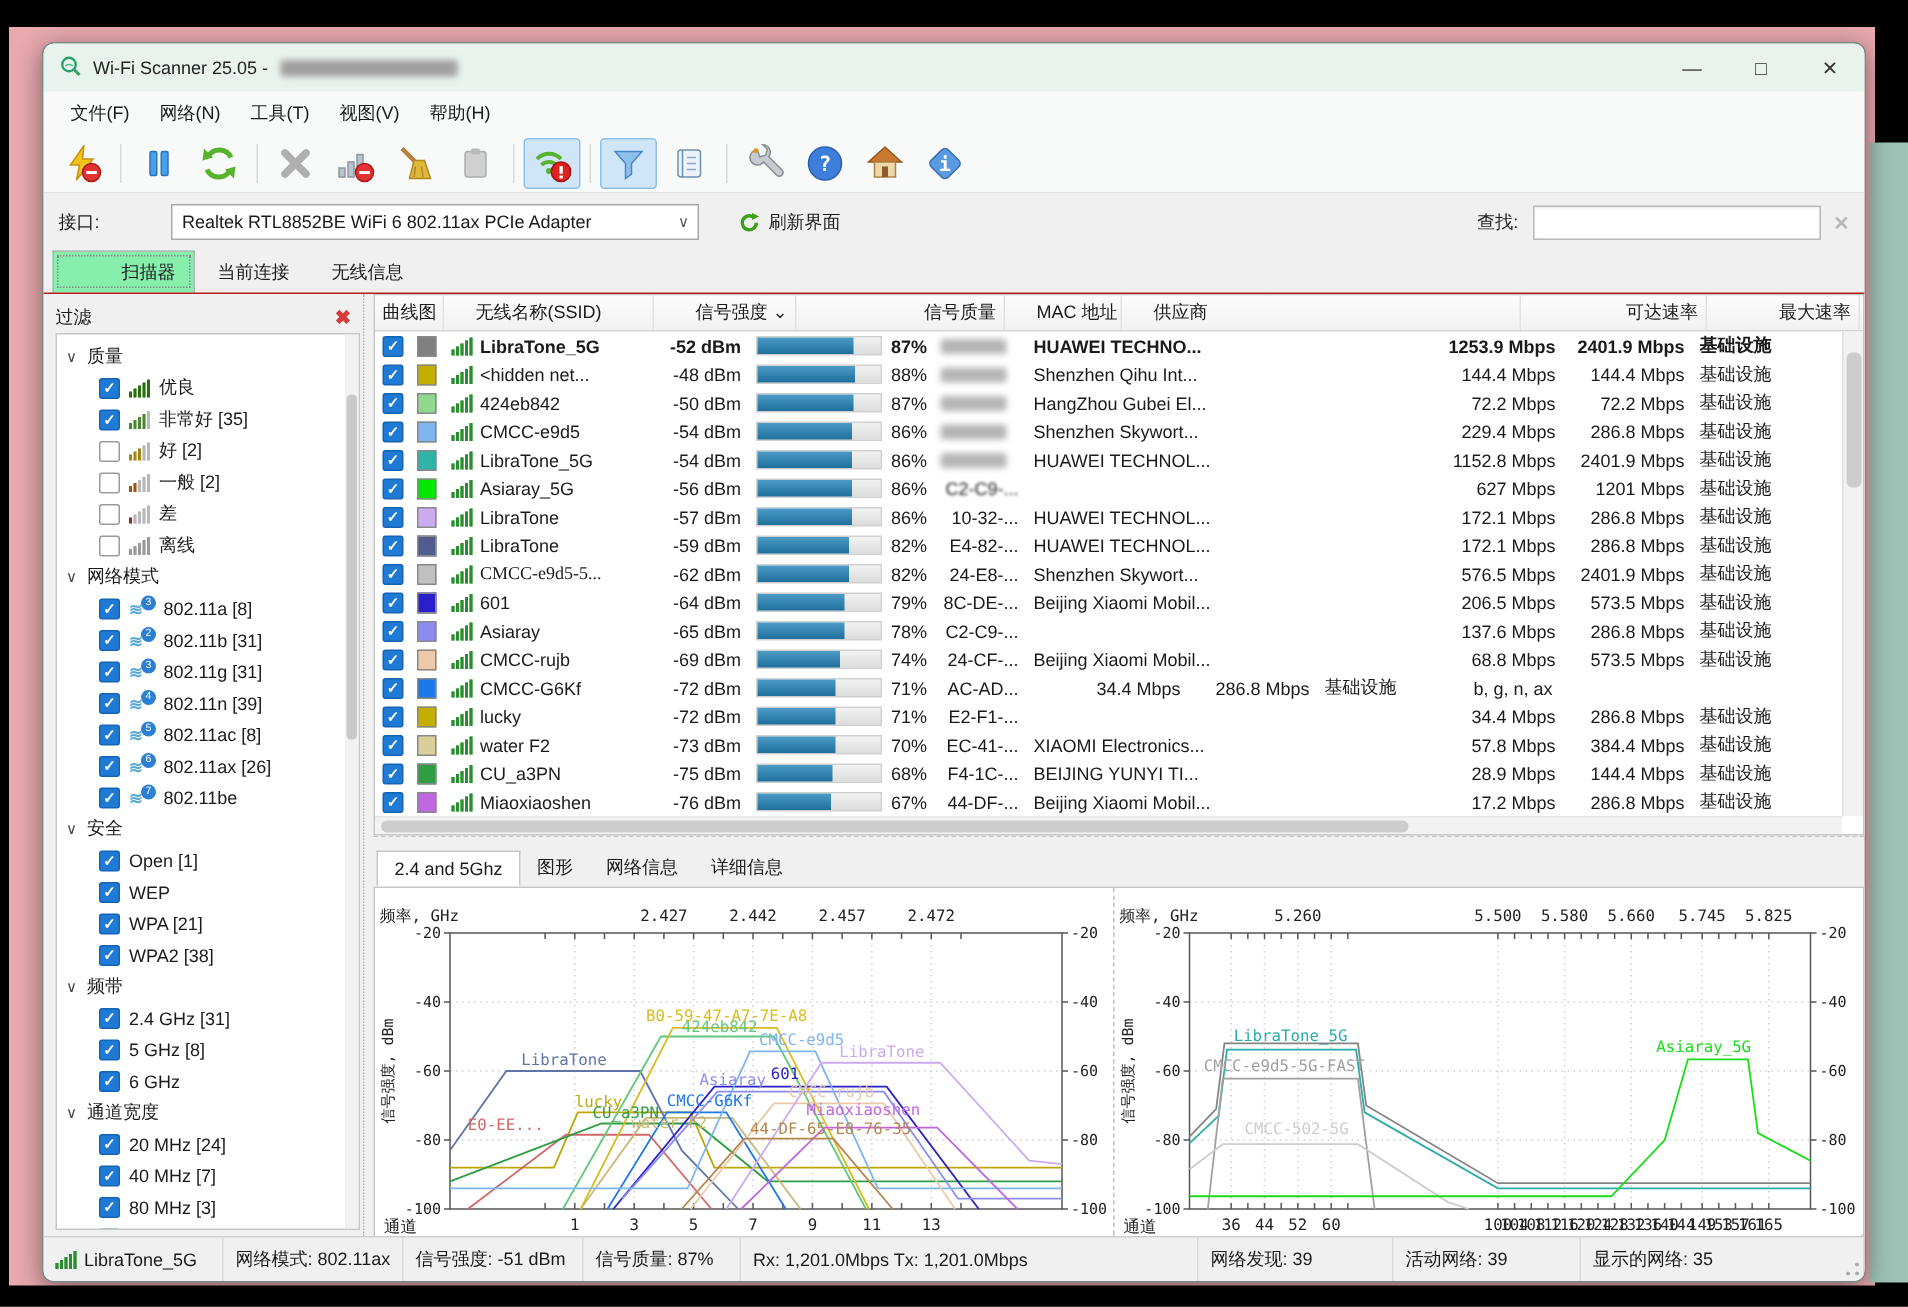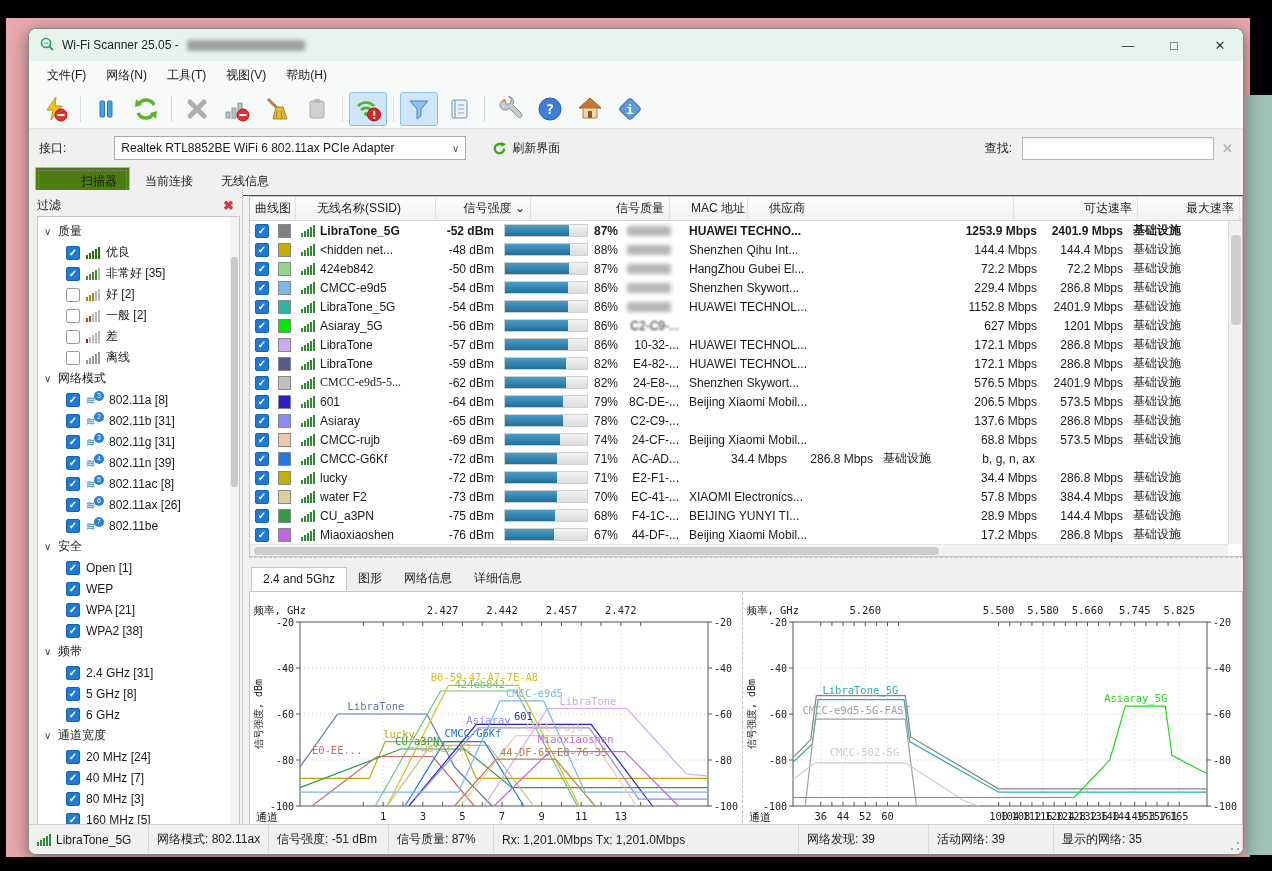--- a/index.html
+++ b/index.html
@@ -27,23 +27,23 @@
   .select { width:352px; height:24px; background:#fff; border:1px solid #a8a8a8; display:flex; align-items:center; padding:0 6px; margin-left:38px; }
   .select .sel-text { flex:1; white-space:nowrap; overflow:hidden; }
   .chev { color:#555; font-size:10px; margin-left:4px; }
   .refresh-ui { display:flex; align-items:center; margin-left:26px; gap:5px; }
   .spacer { flex:1; }
   .search-input { width:192px; height:23px; border:1px solid #b8b8b8; background:#fff; padding:0 5px; font-family:inherit; font-size:12px; box-shadow:inset 0 1px 2px rgba(0,0,0,.08); }
   .clear-x { color:#b8b8b8; font-weight:bold; font-size:13px; margin-left:8px; }
   
   .tabsrow { height:28px; background:#f0f0f0; display:flex; align-items:flex-end; padding-left:6px; flex:0 0 auto; }
   .tab { padding:5px 12px; margin-right:2px; border:1px solid transparent; border-bottom:none; }
-  .tab.active { background:#4d7c0f; border-color:#b4b4b4; outline:1px dotted #888; outline-offset:-4px;padding-left:45px; }
+  .tab.active { background:#86efac; border-color:#b4b4b4; outline:1px dotted #888; outline-offset:-4px;padding-left:45px; }
   
-  .main { flex:1; display:flex; min-height:0; border-top:6px solid #b91c1c;align-items:center; }
+  .main { flex:1; display:flex; min-height:0; border-top:1px solid #b91c1c; }
   .sidebar { width:214px; background:#f0f0f0; border-right:1px dotted #b0b0b0; display:flex; flex-direction:column; padding:4px 2px 0 8px; }
   .sb-head { display:flex; align-items:center; height:22px; padding-right:6px; }
   .sb-title { flex:1; }
   .sb-close { color:#d43c3c; font-weight:bold; font-size:13px; }
   .tree-wrap { flex:1; border:1px solid #c6c6c6; background:#fff; position:relative; overflow:hidden; margin-bottom:4px; }
   .tree { padding:4px 2px 0 6px; }
   .trow { display:flex; align-items:center; height:21px; white-space:nowrap; }
   .trow .caret { width:14px; color:#444; font-size:10px; }
   .trow.item { padding-left:22px; }
   .cb { width:14px; height:14px; border-radius:2px; display:inline-flex; align-items:center; justify-content:center; margin-right:6px; flex:0 0 auto; border:1px solid #9a9a9a; background:#fff; }

